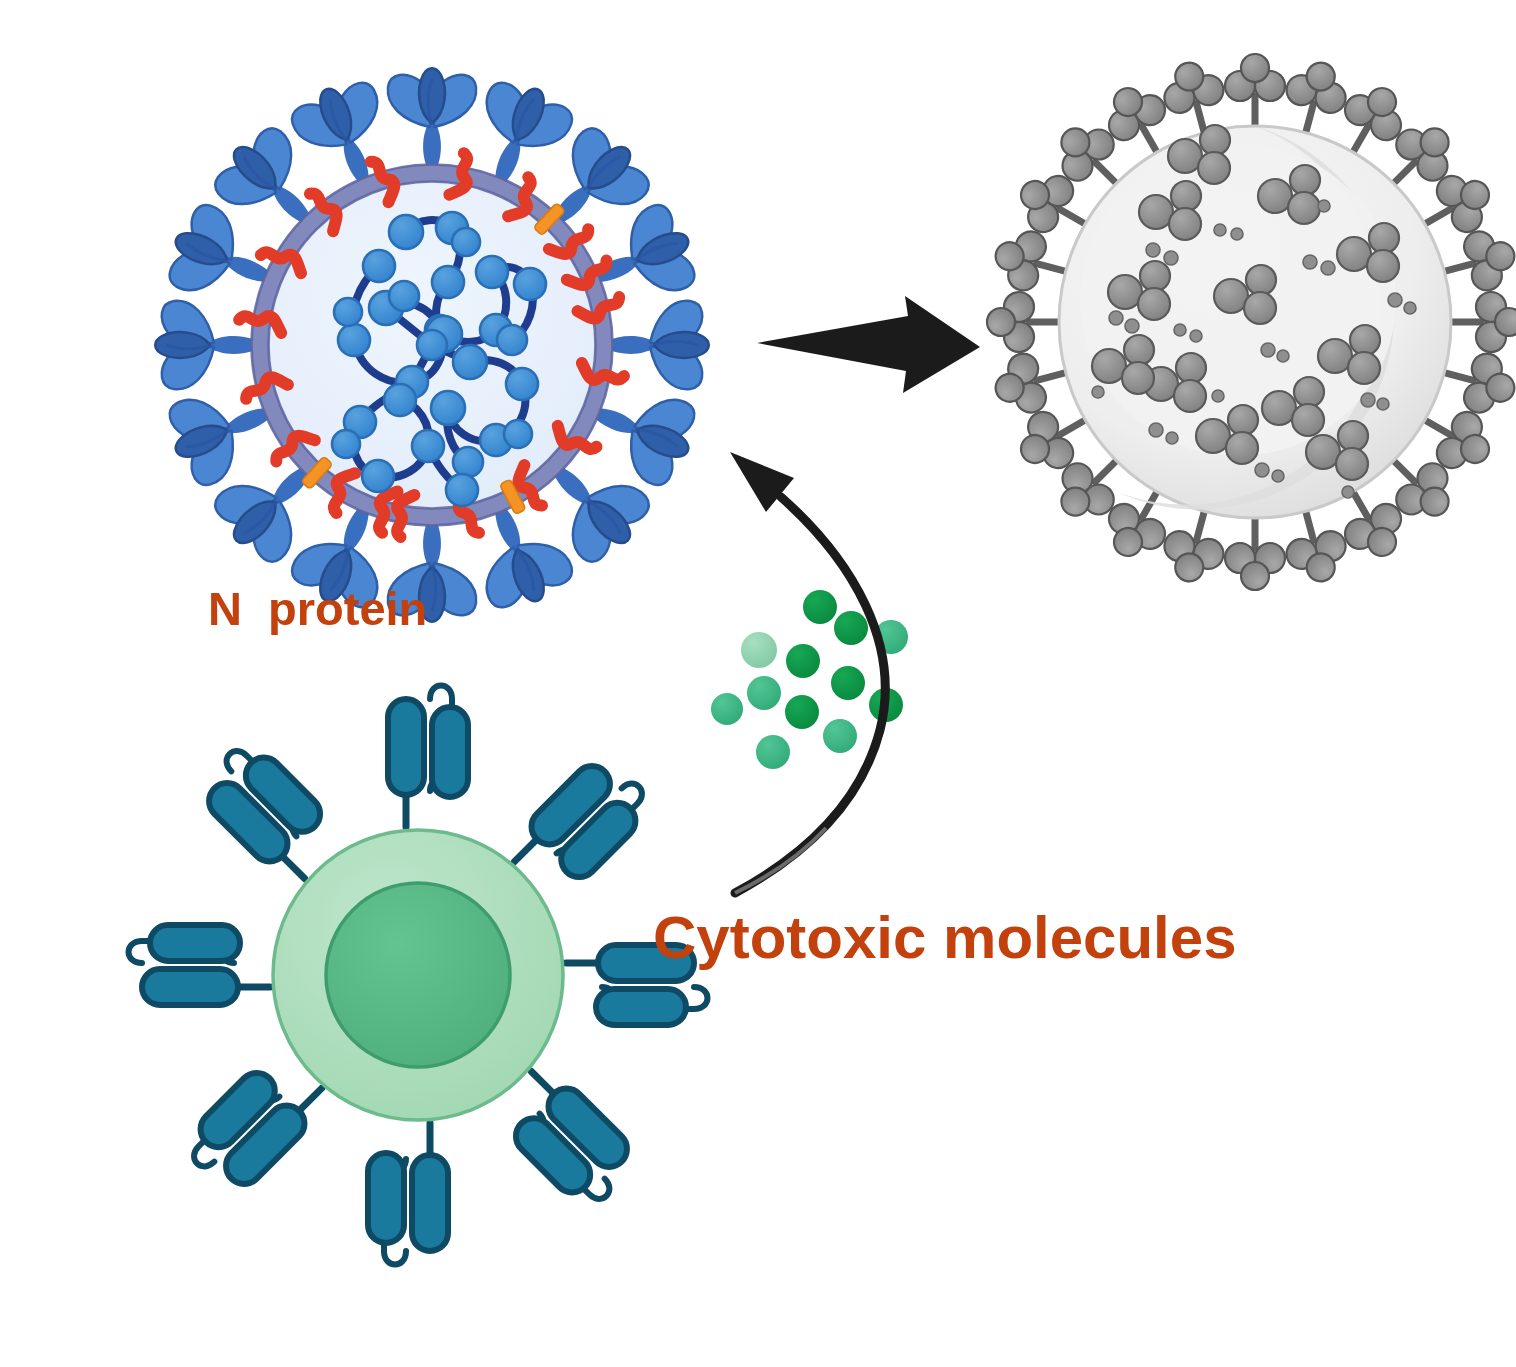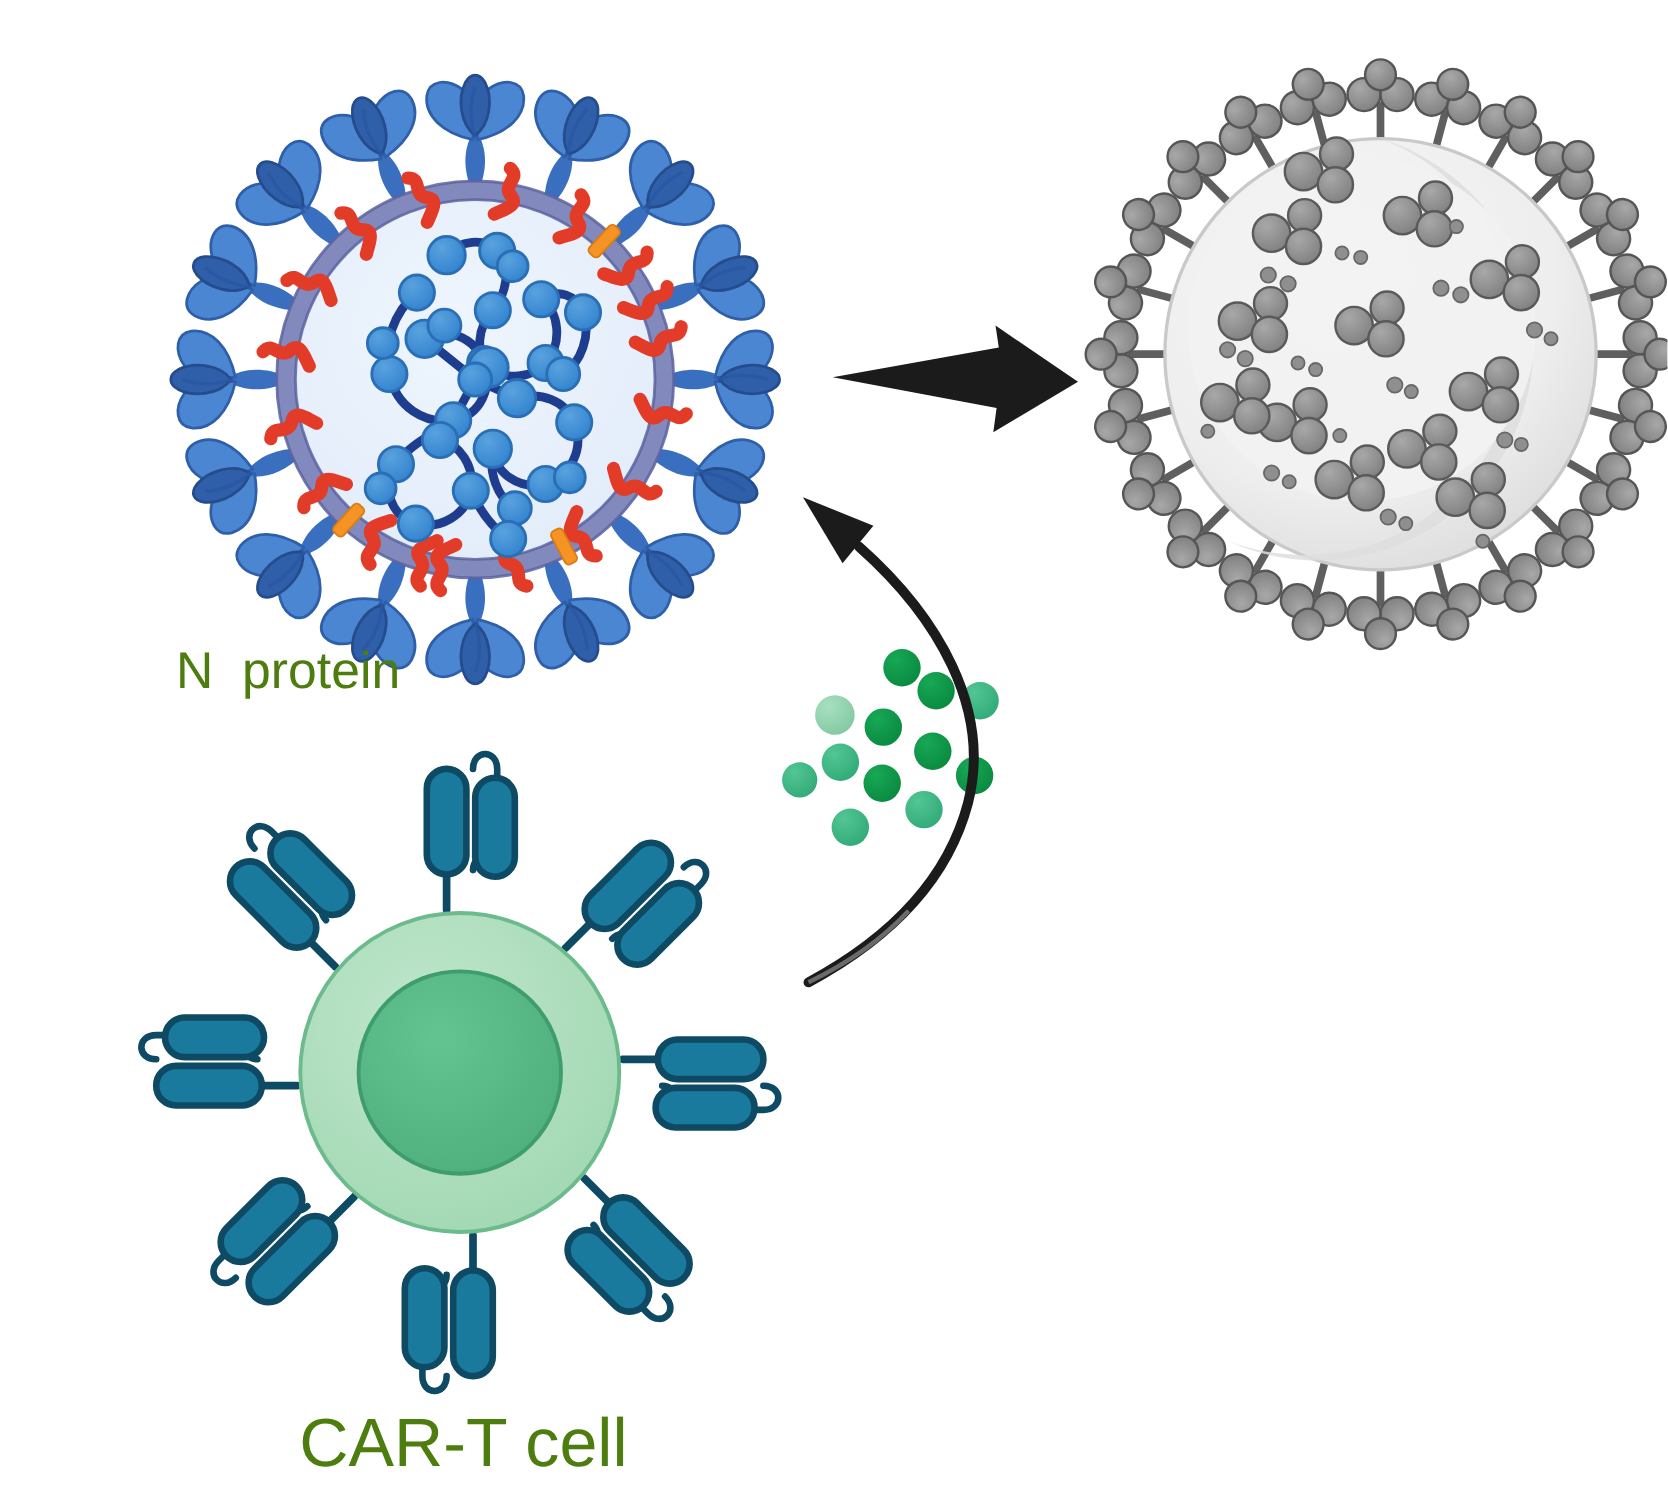--- a/index.html
+++ b/index.html
@@ -20,25 +20,26 @@
   }
   #scene {
     position: absolute;
     left: 0;
     top: 0;
     width: 1516px;
     height: 1367px;
   }
   .fig-label {
     position: absolute;
-    color: #4d7c0f;
+    color: #c2410c;
     font-family: "Liberation Sans", sans-serif;
-    font-weight: 400;
+    font-weight: 700;
     white-space: pre;
     line-height: 1;
+    margin-left: 48px;
   }
   #label-n-protein {
     left: 160px;
     top: 585px;
     font-size: 47px;
   }
   #label-virus-killing {
     left: 1085px;
     top: 572px;
     font-size: 62px;
@@ -353,16 +354,16 @@
       <path d="M735,893 C800,858 860,806 880,730 C902,644 852,560 781,497" fill="none" stroke="#1b1b1b" stroke-width="9" stroke-linecap="round"></path>
       <path d="M730,452 L794,478 L766,512 Z" fill="#1b1b1b"></path>
       <path d="M735,893 C770,876 802,854 826,828" fill="none" stroke="#ffffff" stroke-width="4" opacity="0.35"></path>
     </g>
 
   </svg>
 
   <div class="fig-label" id="label-n-protein">N  protein</div>
 
 
-
-  <div class="fig-label" id="label-car-t">CAR-T cell</div>
+  <div class="fig-label" id="label-cytotoxic">Cytotoxic molecules</div>
+
 
 </div>
 
 </body></html>

